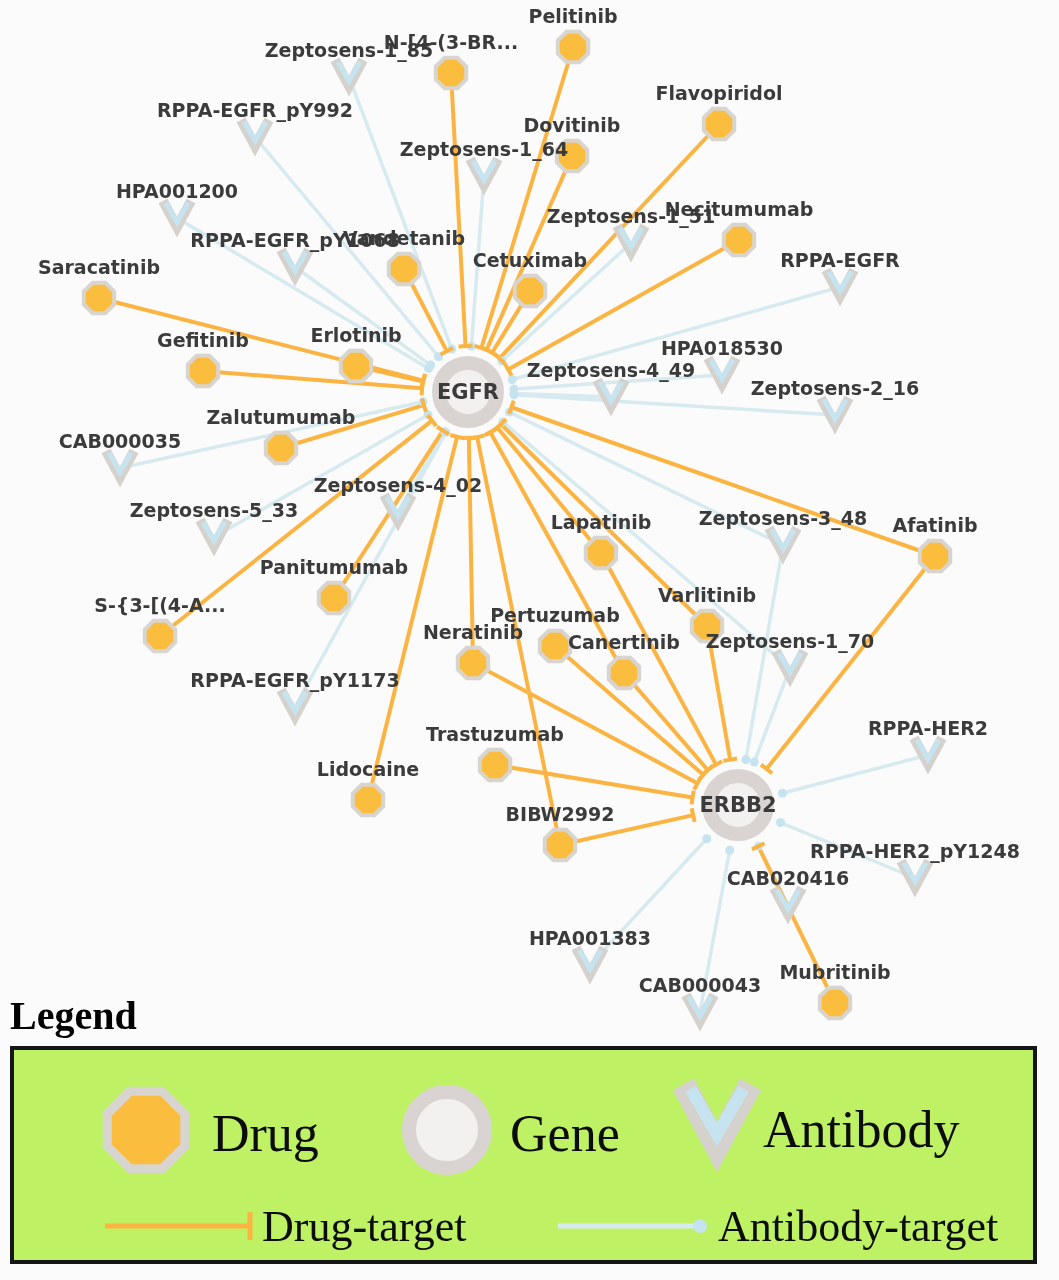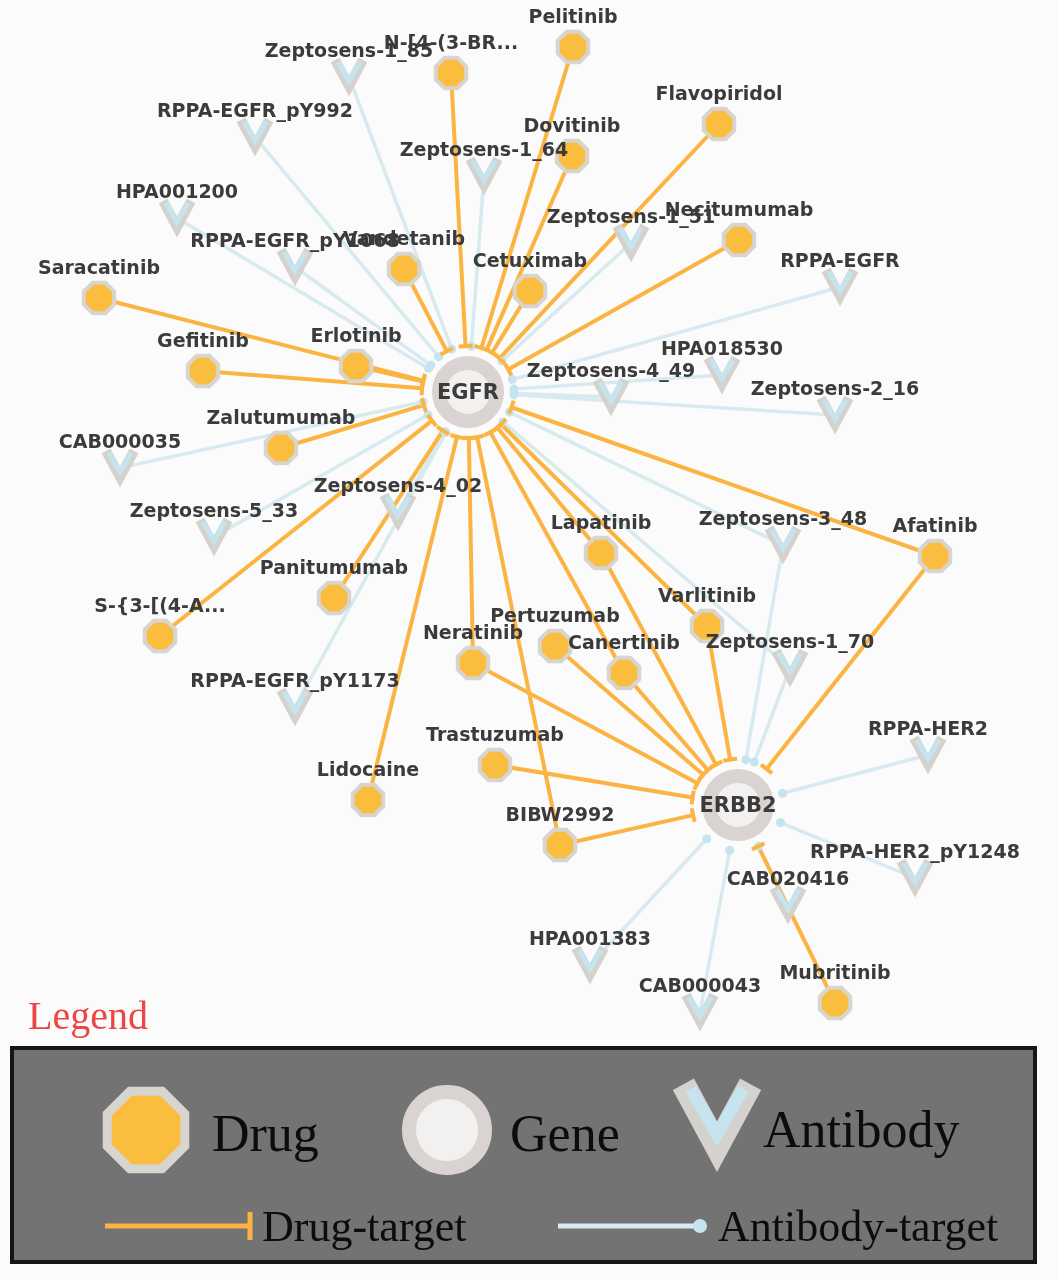--- a/index.html
+++ b/index.html
@@ -3,27 +3,27 @@
 <meta charset="utf-8">
 <style>
   html,body{margin:0;padding:0;}
   body{
     width:1059px;height:1280px;position:relative;overflow:hidden;
     background:#FBFBFB;
     font-family:"DejaVu Sans","Liberation Sans",sans-serif;
   }
   #net{position:absolute;left:0;top:0;}
   #legend-title{
-    position:absolute;left:28px;top:994px;
+    position:absolute;left:10px;top:994px;
     font-family:"Liberation Serif","DejaVu Serif",serif;
-    font-weight:400;font-size:40px;color:#ef4444;line-height:1.1;
+    font-weight:700;font-size:40px;color:#000000;line-height:1.1;
   }
   #legend-box{
     position:absolute;left:10px;top:1046px;width:1027px;height:218px;
-    border:4px solid #161616;background:#737373;box-sizing:border-box;
+    border:4px solid #161616;background:#bef264;box-sizing:border-box;
   }
   #legend-svg{position:absolute;left:0;top:0;}
   .legend-item-text{
     font-family:"Liberation Serif","DejaVu Serif",serif;
     font-size:52px;fill:#0c0c0c;
   }
   .legend-edge-text{
     font-family:"Liberation Serif","DejaVu Serif",serif;
     font-size:44px;fill:#0c0c0c;
   }

